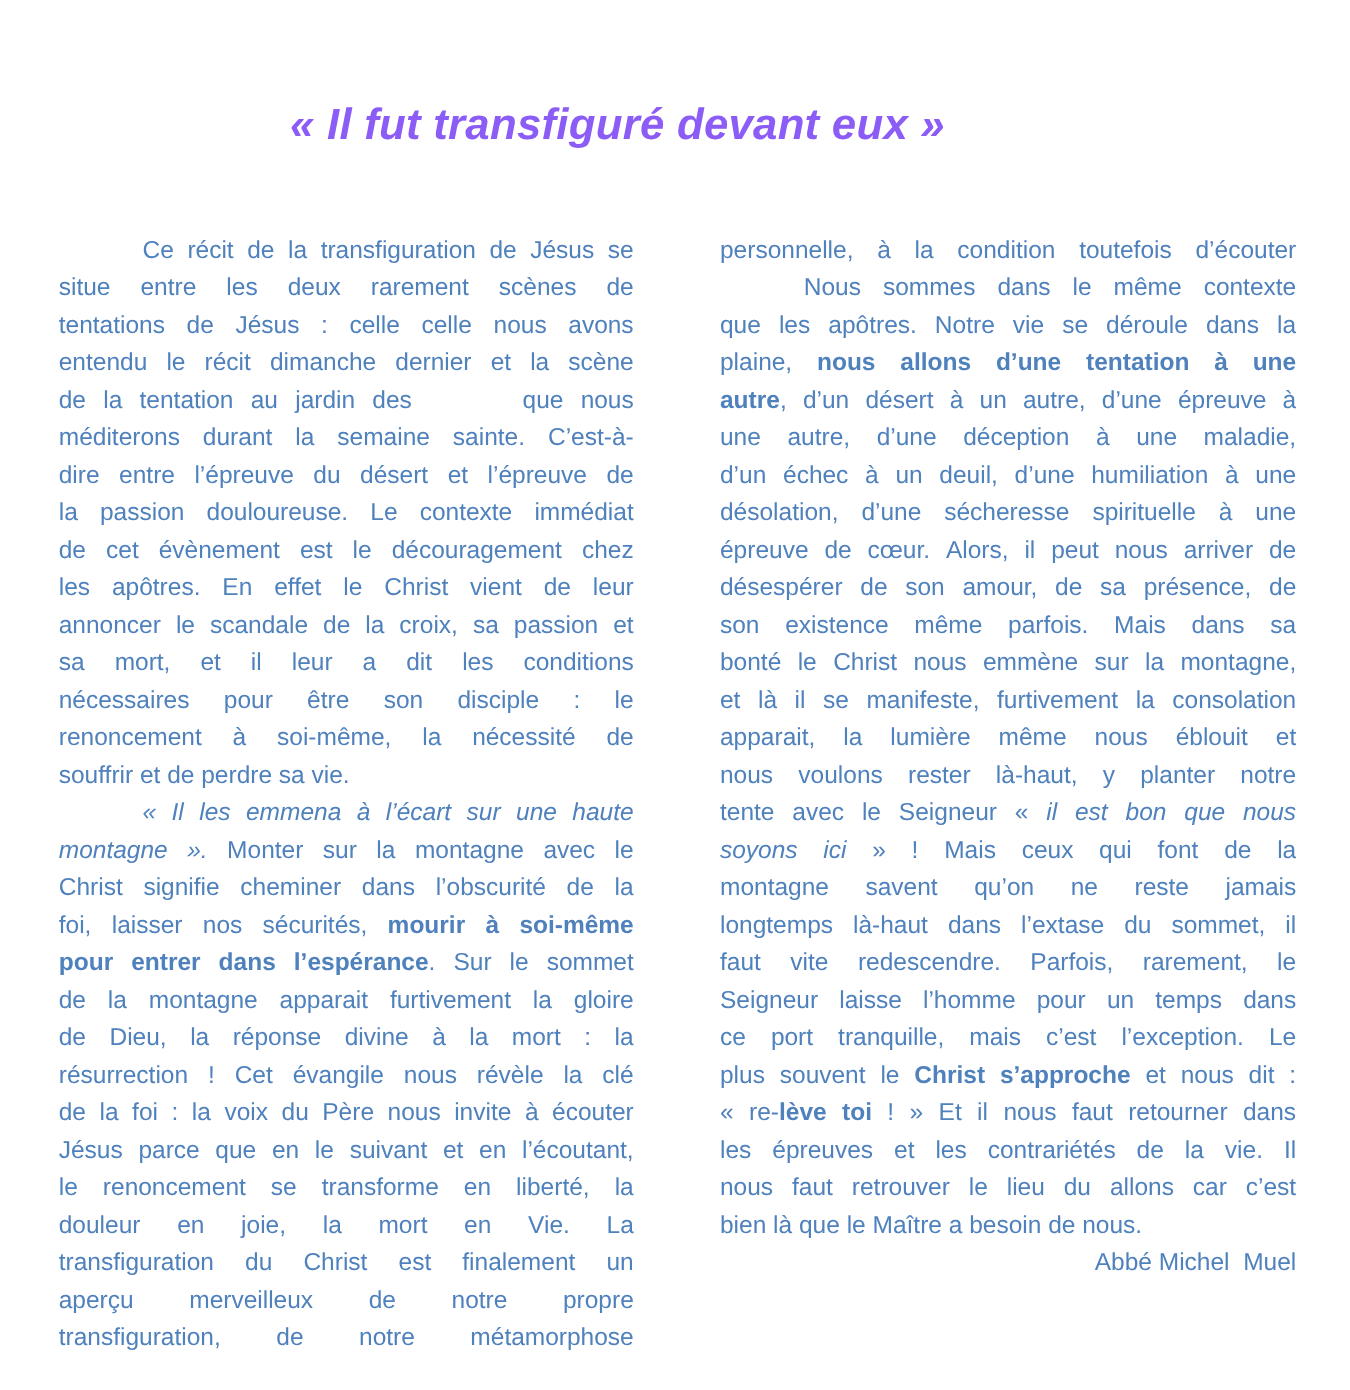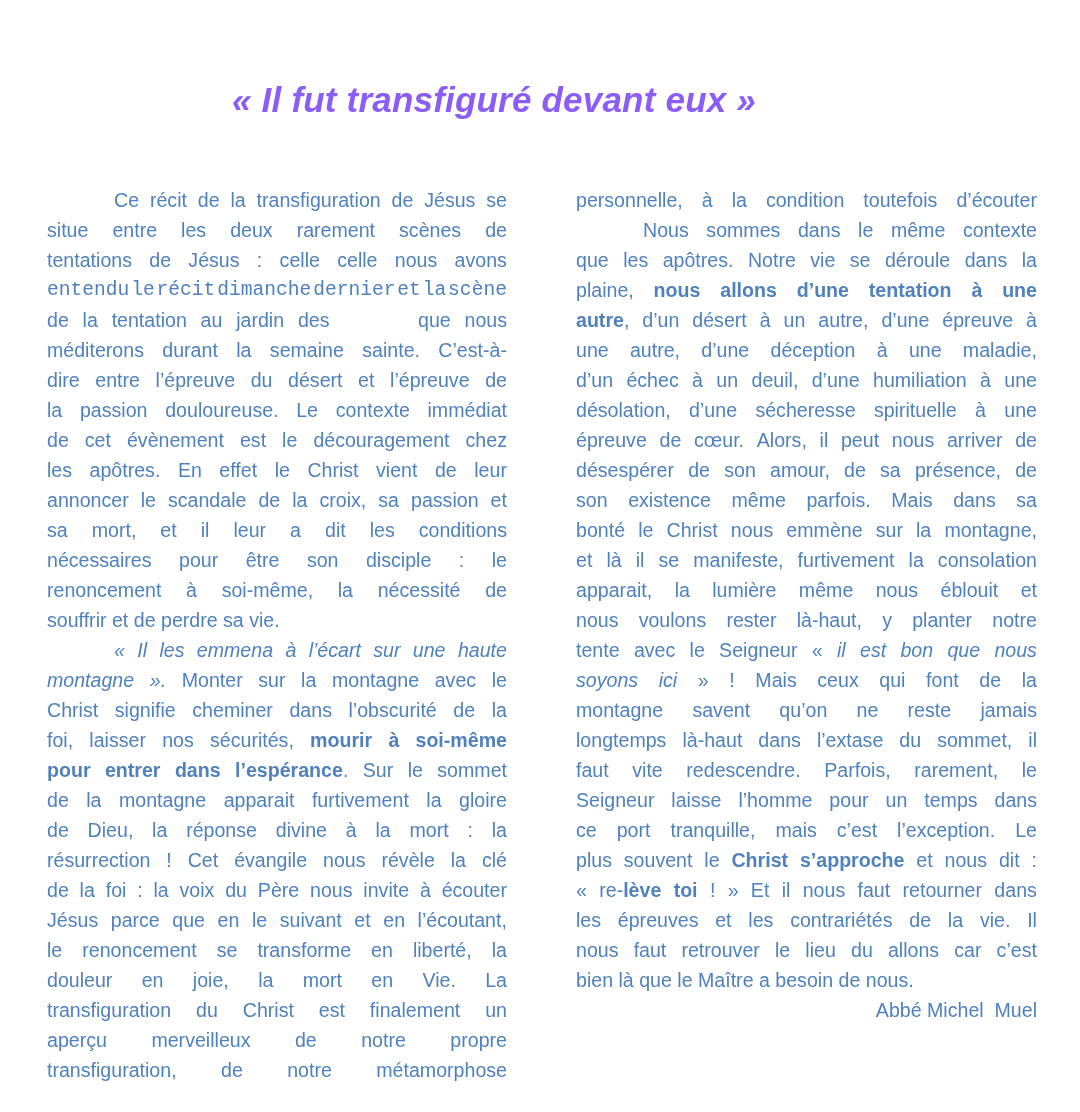--- a/index.html
+++ b/index.html
@@ -88,21 +88,21 @@
     <span class="line" style="display: flex; justify-content: space-between; text-align: left;">
       <span style="white-space: pre;"><span class="seg">tentations</span></span>
       <span style="white-space: pre;"><span class="seg">de</span></span>
       <span style="white-space: pre;"><span class="seg">Jésus</span></span>
       <span style="white-space: pre;"><span class="seg">:</span></span>
       <span style="white-space: pre;"><span class="seg">celle</span></span>
       <span style="white-space: pre;"><span class="seg">celle</span></span>
       <span style="white-space: pre;"><span class="seg">nous</span></span>
       <span style="white-space: pre;"><span class="seg">avons</span></span>
     </span>
-    <span class="line" style="display: flex; justify-content: space-between; text-align: right; font-family: Liberation Mono, monospace;">
+    <span class="line" style="display: flex; justify-content: space-between; text-align: right;">
       <span style="white-space: pre;"><span class="seg">entendu</span></span>
       <span style="white-space: pre;"><span class="seg">le</span></span>
       <span style="white-space: pre;"><span class="seg">récit</span></span>
       <span style="white-space: pre;"><span class="seg">dimanche</span></span>
       <span style="white-space: pre;"><span class="seg">dernier</span></span>
       <span style="white-space: pre;"><span class="seg">et</span></span>
       <span style="white-space: pre;"><span class="seg">la</span></span>
       <span style="white-space: pre;"><span class="seg">scène</span></span>
     </span>
     <span class="line" style="display: flex; justify-content: space-between; text-align: left;">

